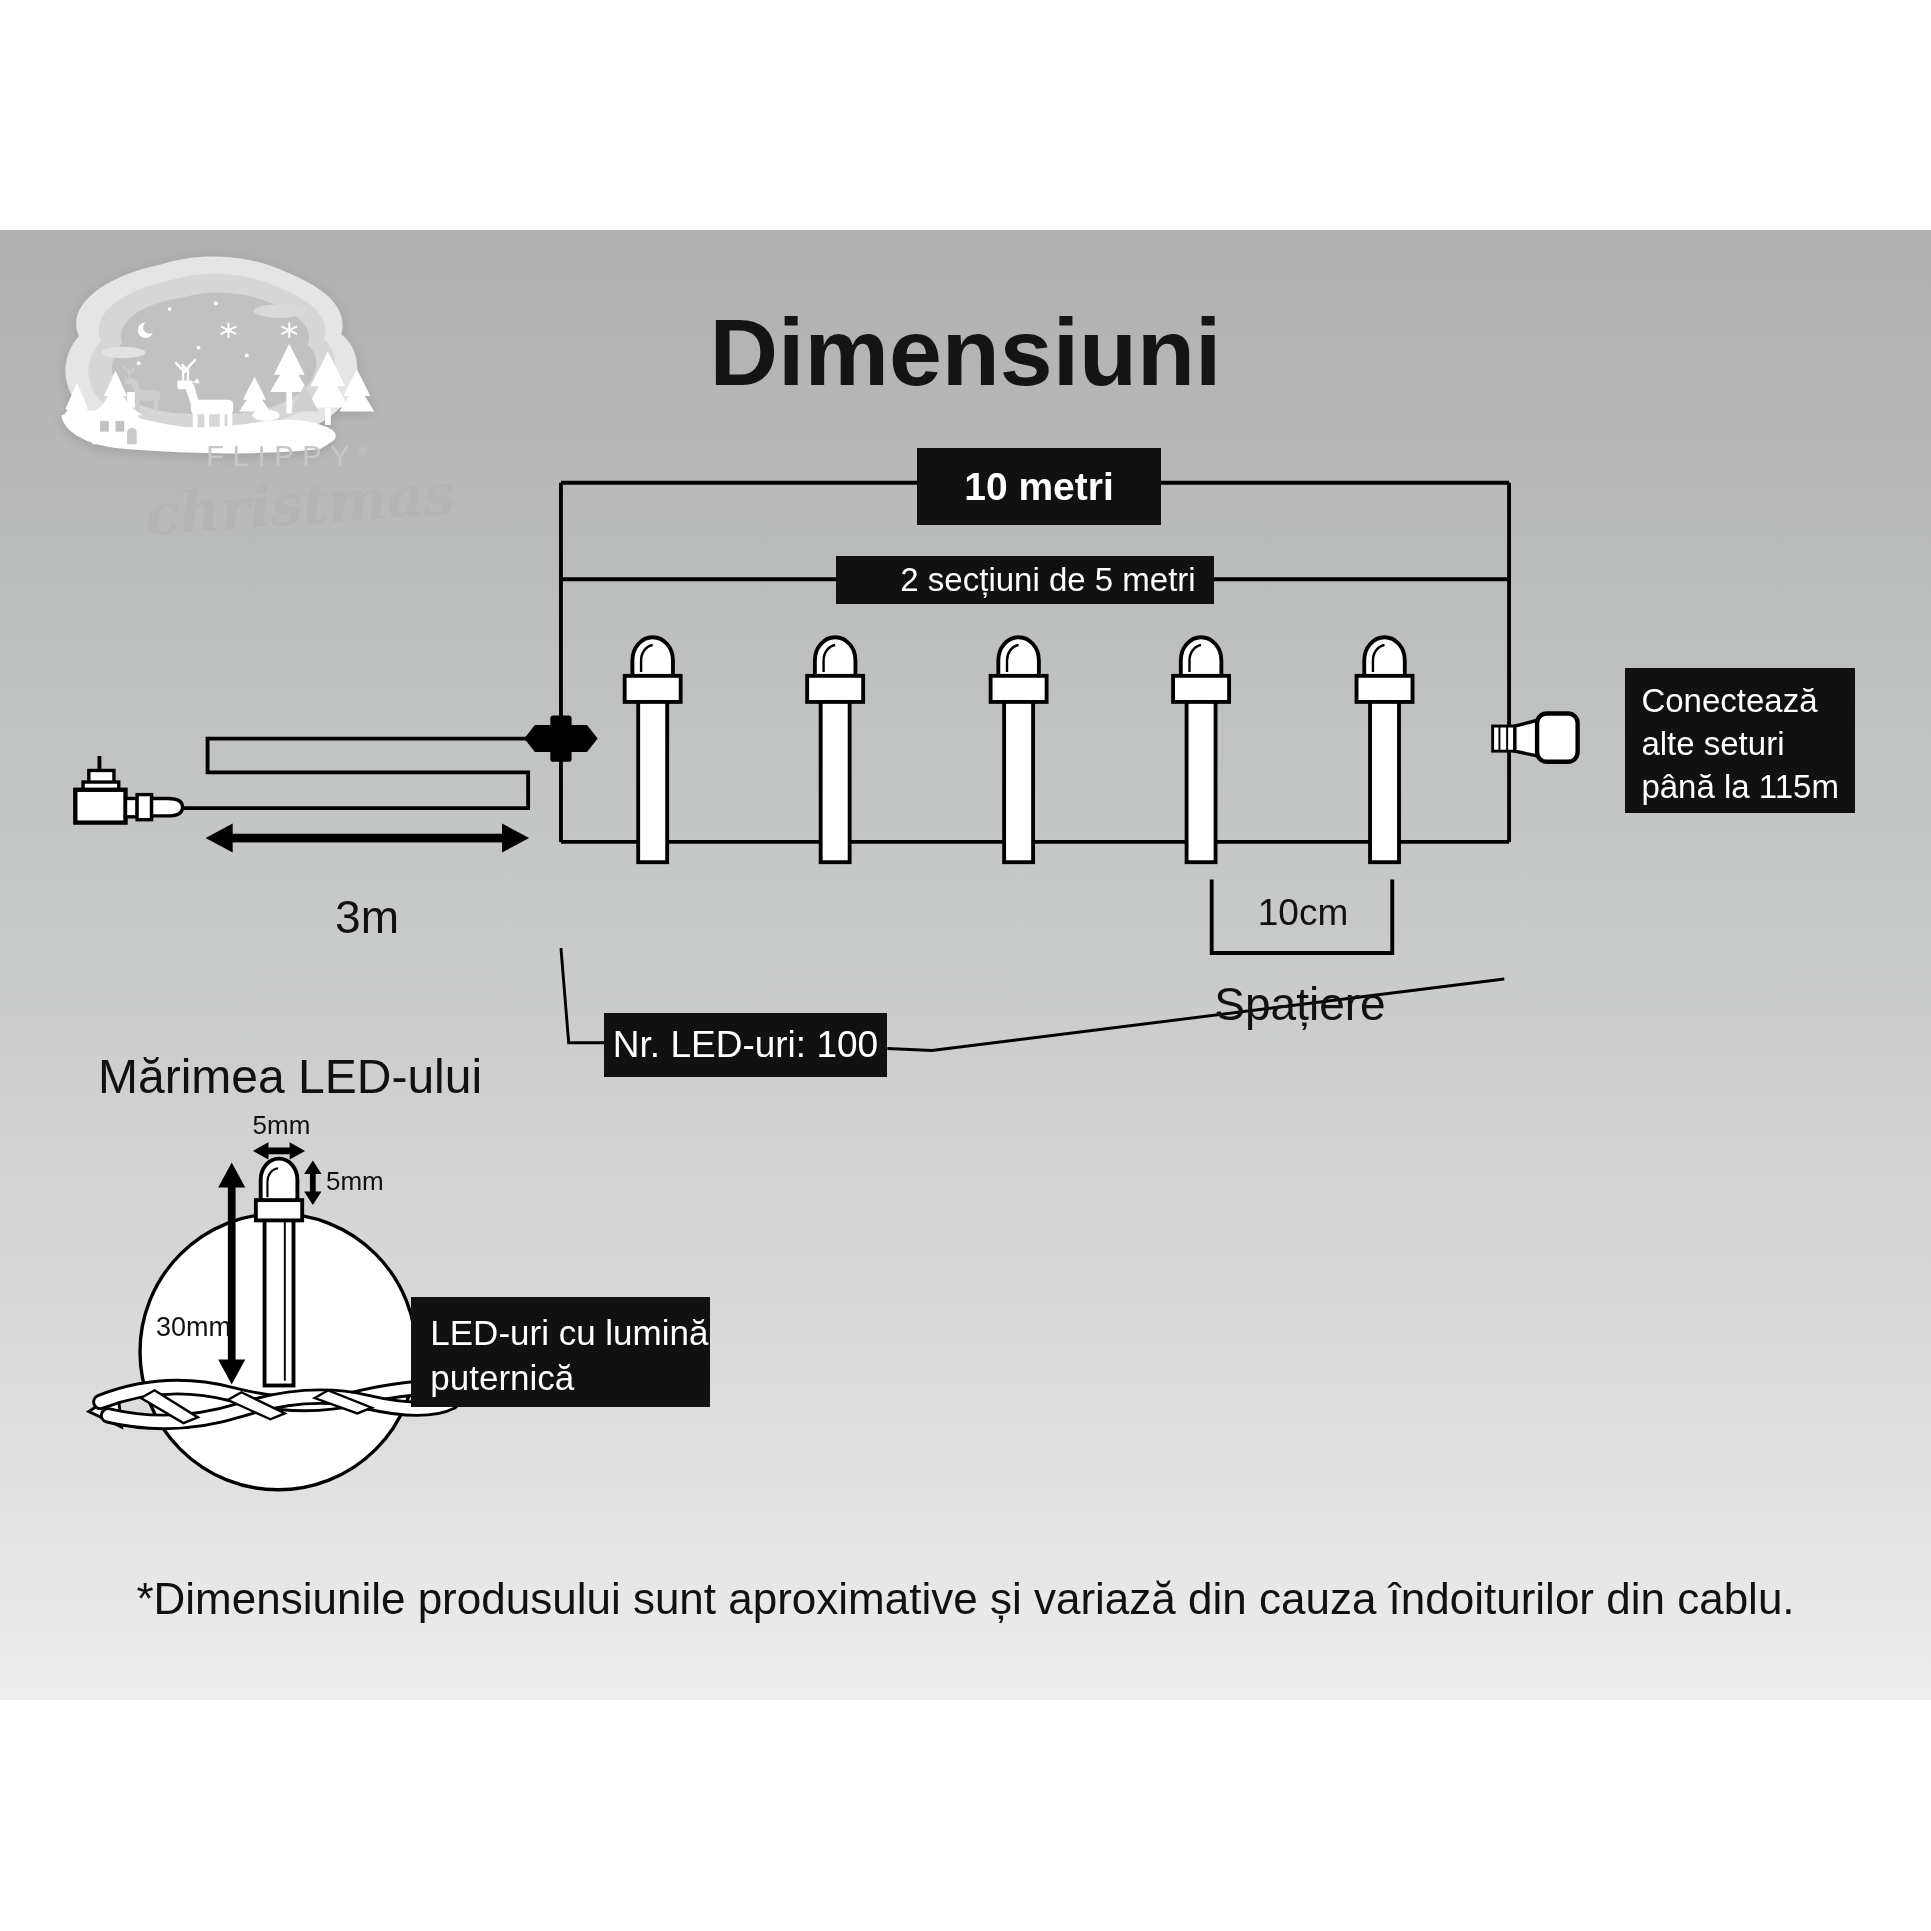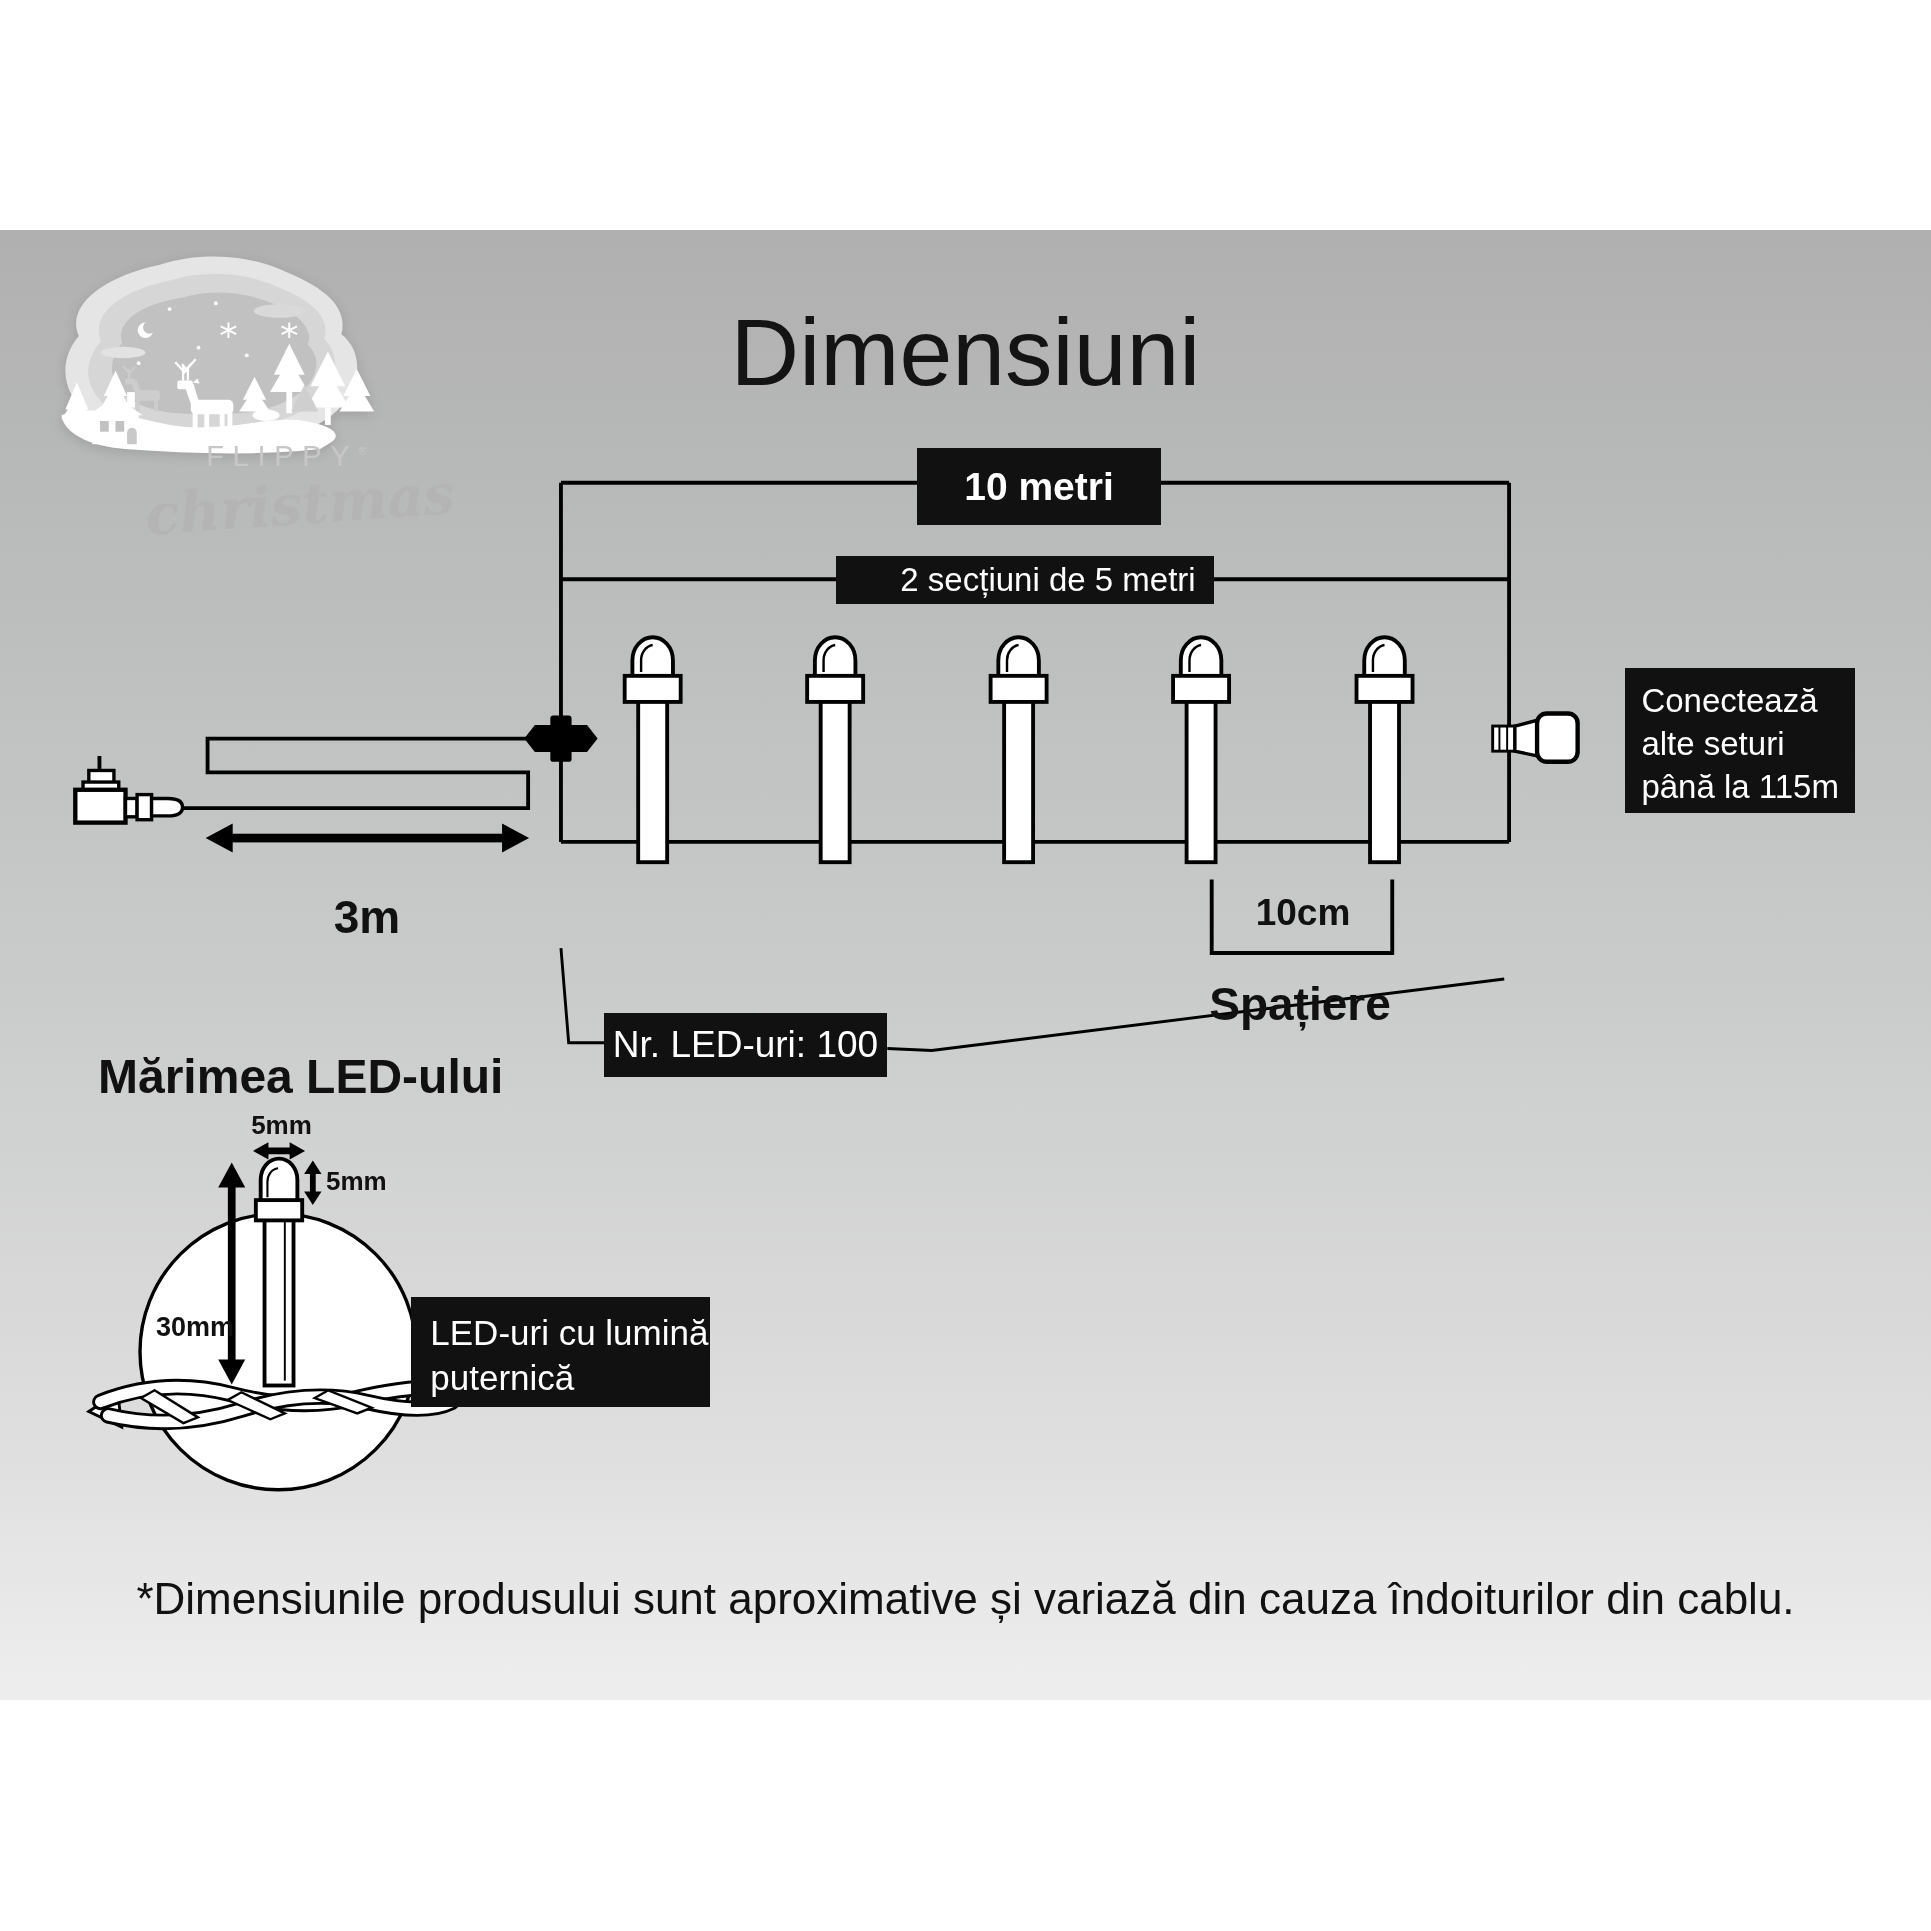--- a/index.html
+++ b/index.html
@@ -13,33 +13,33 @@
   #logo{left:46px;top:249px;width:390px;height:319px;}
   #logo svg{filter:drop-shadow(0 3.9px 5.8px rgba(0,0,0,.12));}
   .brand{left:166px;top:440px;width:241px;text-align:center;color:#c7c7c7;
          font-size:29px;letter-spacing:8.7px;font-weight:400;}
   .brand sup{font-size:11.6px;letter-spacing:0;}
   .brand-script{left:145px;top:471px;width:309px;text-align:center;color:#b4b4b4;
          font-family:"DejaVu Serif",serif;font-style:italic;font-weight:bold;
          font-size:56px;transform:rotate(-4deg);}
   
   .title{left:0;top:303px;width:1931px;text-align:center;font-size:95px;
-         color:#141414;font-weight:400;line-height:1.05;}
+         color:#141414;font-weight:700;line-height:1.05;}
   
   .badge{background:#111111;color:#ffffff;box-sizing:border-box;}
   .badge.center{display:flex;align-items:center;justify-content:center;}
   #b-total{left:917px;top:448px;width:244px;height:77px;font-size:39px;font-weight:700;}
   #b-sect{left:836px;top:556px;width:378px;height:48px;font-size:33px;padding-left:46px;}
   #b-conn{left:1625px;top:668px;width:230px;height:145px;font-size:33px;line-height:43px;
           padding:10.6px 0 0 16.4px;}
   #b-nrled{left:604px;top:1013px;width:283px;height:64px;font-size:37px;}
   #b-lumina{left:411px;top:1297px;width:299px;height:110px;font-size:35px;line-height:45px;
           padding:12.6px 0 0 19.3px;}
   
-  .lbl{color:#111111;font-weight:bold;}
+  .lbl{color:#111111;}
   #l-3m{left:290px;top:890px;width:154px;text-align:center;font-size:46px;}
   #l-10cm{left:1213px;top:892px;width:180px;text-align:center;font-size:37px;}
   #l-spat{left:1155px;top:977px;width:290px;text-align:center;font-size:46px;}
   #l-head{left:98px;top:1049px;font-size:48px;}
   #l-5w{left:238px;top:1110px;width:87px;text-align:center;font-size:26px;}
   #l-5h{left:326px;top:1166px;font-size:26px;}
   #l-30{left:156px;top:1303px;font-size:27px;margin-top:9px;}
   .footer{left:0;top:1574px;width:1931px;text-align:center;font-size:44px;color:#111111;}
 </style>
 </head>

